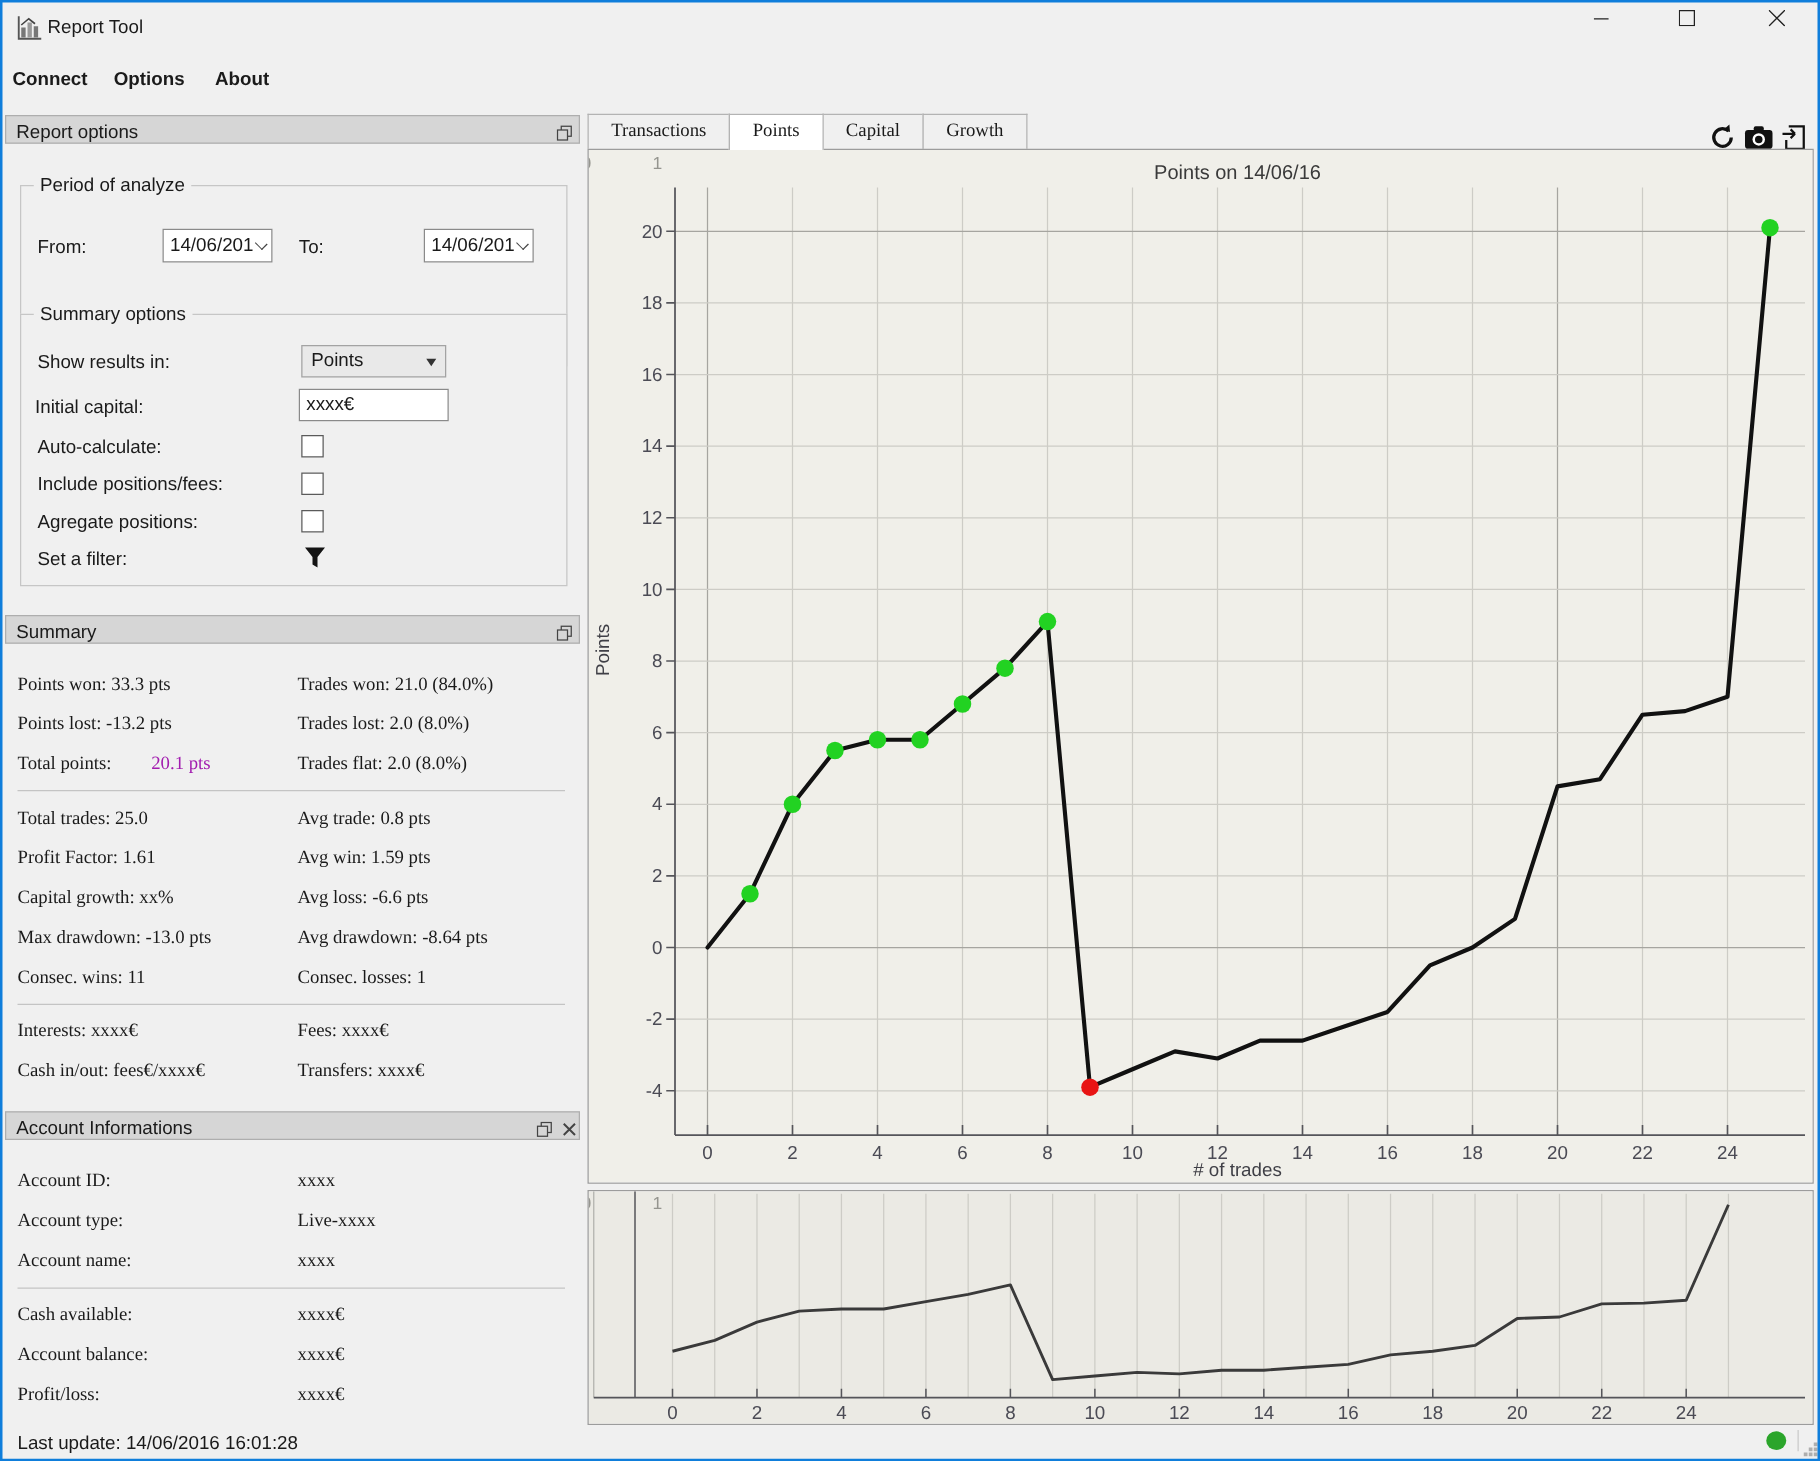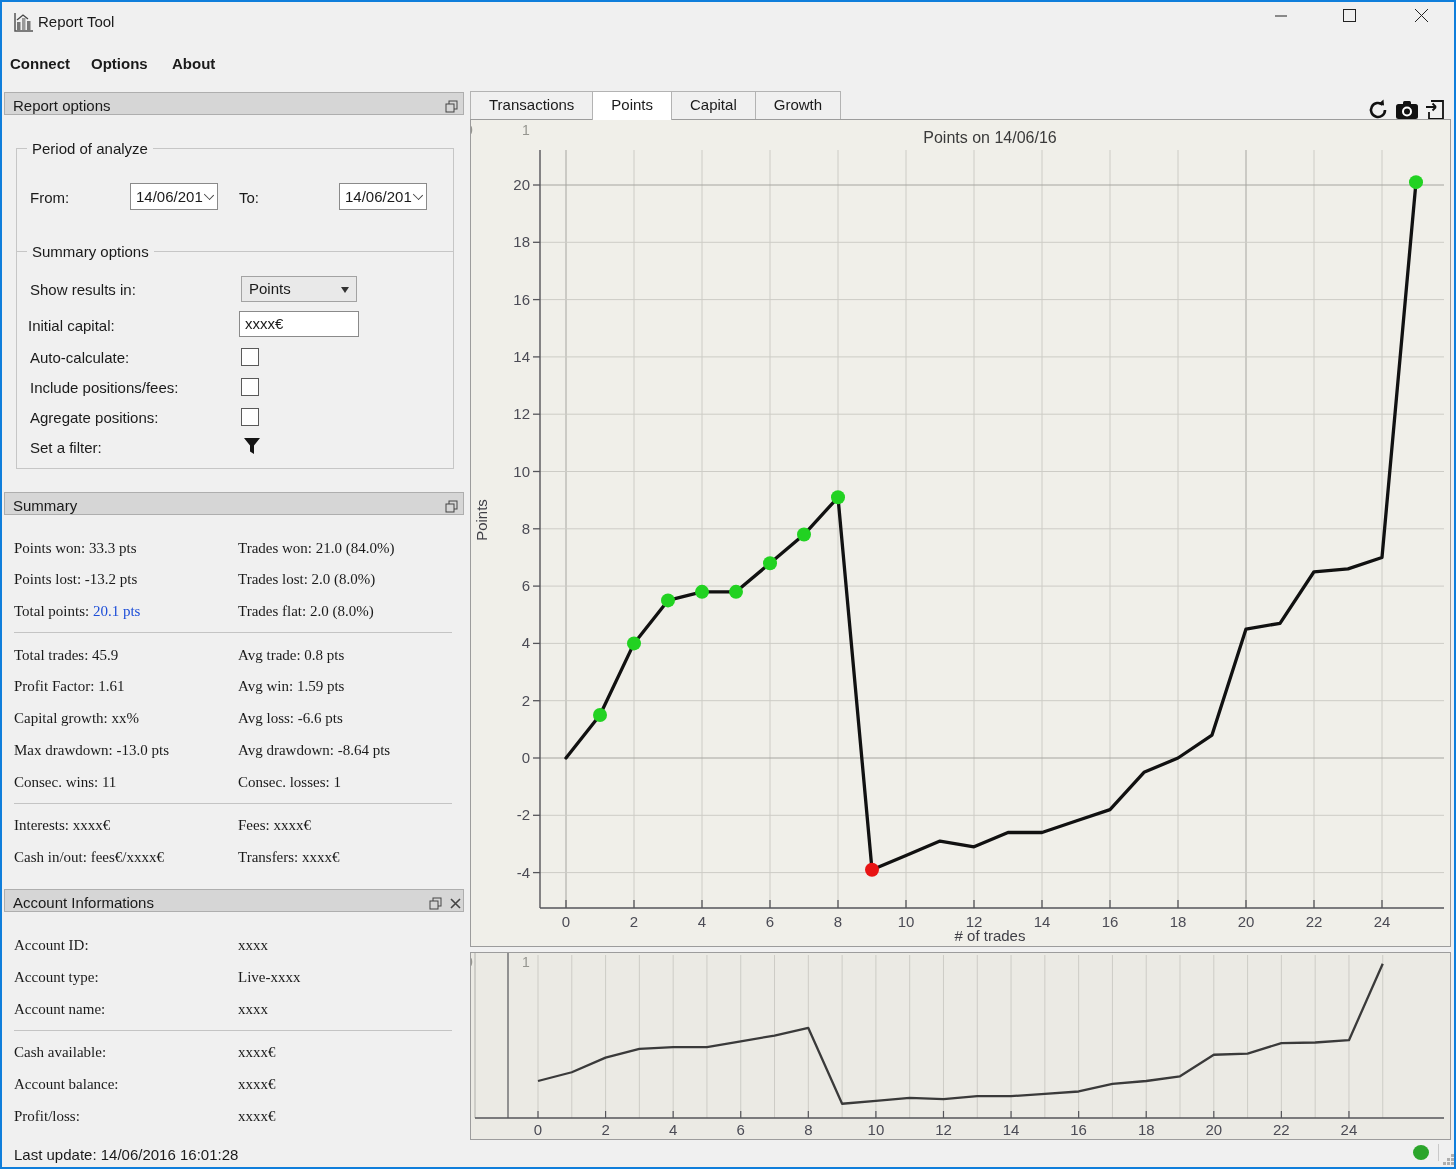--- a/index.html
+++ b/index.html
@@ -40,24 +40,24 @@
   .dropdown {
     position:absolute; background:#e9e9e9; border:1px solid #a3a3a3;
     height:26px; line-height:24px; padding-left:7px;
   }
   .dropdown .arr { position:absolute; right:7px; top:10px; width:0; height:0;
     border-left:4.5px solid transparent; border-right:4.5px solid transparent; border-top:6px solid #333; }
   .textinput { position:absolute; background:#fff; border:1px solid #8a8a8a; height:26px; line-height:24px; padding-left:5px; }
   .checkbox { position:absolute; width:18px; height:18px; background:#fff; border:1px solid #5a5a5a; }
   .sum-cell { position:absolute; white-space:nowrap;font-family:Liberation Serif, serif; }
   .sep { position:absolute; height:1px; background:#c4c4c4; }
-  .green { color:#1d4ed8; }
+  .green { color:#a21caf;margin-left:28px; }
 
   
-  .tabbar { position:absolute; left:470px; top:91px; height:29px; }
+  .tabbar { position:absolute; left:470px; top:91px; height:29px;font-family:Liberation Serif, serif; }
   .tab {
     float:left; height:28px; line-height:26px; padding:0 18px;
     border:1px solid #b3b3b3; border-bottom:none; background:#f0f0f0; margin-right:-1px;
     position:relative;
   }
   .tab.active { background:#ffffff; height:29px; z-index:5; }
   .chart-panel { position:absolute; border:1px solid #9c9c9c; }
   svg text { font-family:"Liberation Sans", sans-serif; }
 
   
@@ -177,21 +177,21 @@
 
 <div class="sum-cell" style="left:14px;top:540px">Points won: 33.3 pts</div>
 <div class="sum-cell" style="left:238px;top:540px">Trades won: 21.0 (84.0%)</div>
 <div class="sum-cell" style="left:14px;top:571px">Points lost: -13.2 pts</div>
 <div class="sum-cell" style="left:238px;top:571px">Trades lost: 2.0 (8.0%)</div>
 <div class="sum-cell" style="left:14px;top:603px"><span>Total points: </span><span class="green">20.1 pts</span></div>
 <div class="sum-cell" style="left:238px;top:603px">Trades flat: 2.0 (8.0%)</div>
 
 <div class="sep" style="left:14px;top:632px;width:438px"></div>
 
-<div class="sum-cell" style="left:14px;top:647px">Total trades: 45.9</div>
+<div class="sum-cell" style="left:14px;top:647px">Total trades: 25.0</div>
 <div class="sum-cell" style="left:238px;top:647px">Avg trade: 0.8 pts</div>
 <div class="sum-cell" style="left:14px;top:678px">Profit Factor: 1.61</div>
 <div class="sum-cell" style="left:238px;top:678px">Avg win: 1.59 pts</div>
 <div class="sum-cell" style="left:14px;top:710px">Capital growth: xx%</div>
 <div class="sum-cell" style="left:238px;top:710px">Avg loss: -6.6 pts</div>
 <div class="sum-cell" style="left:14px;top:742px">Max drawdown: -13.0 pts</div>
 <div class="sum-cell" style="left:238px;top:742px">Avg drawdown: -8.64 pts</div>
 <div class="sum-cell" style="left:14px;top:774px">Consec. wins: 11</div>
 <div class="sum-cell" style="left:238px;top:774px">Consec. losses: 1</div>
 

